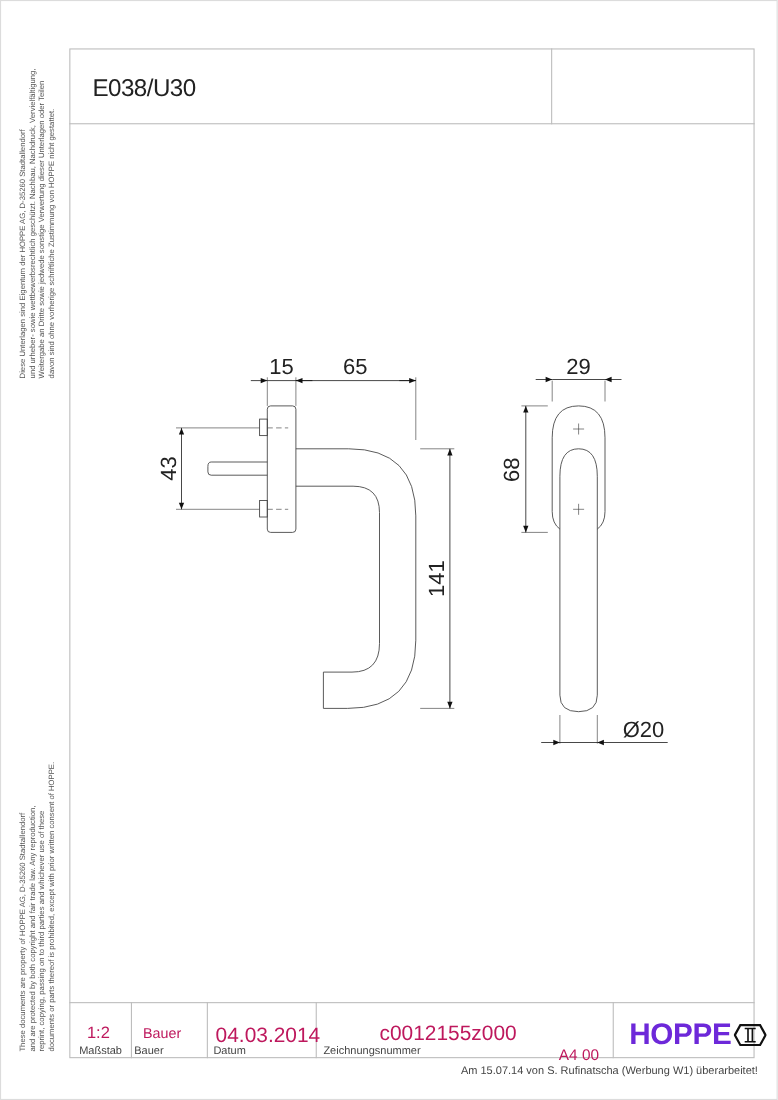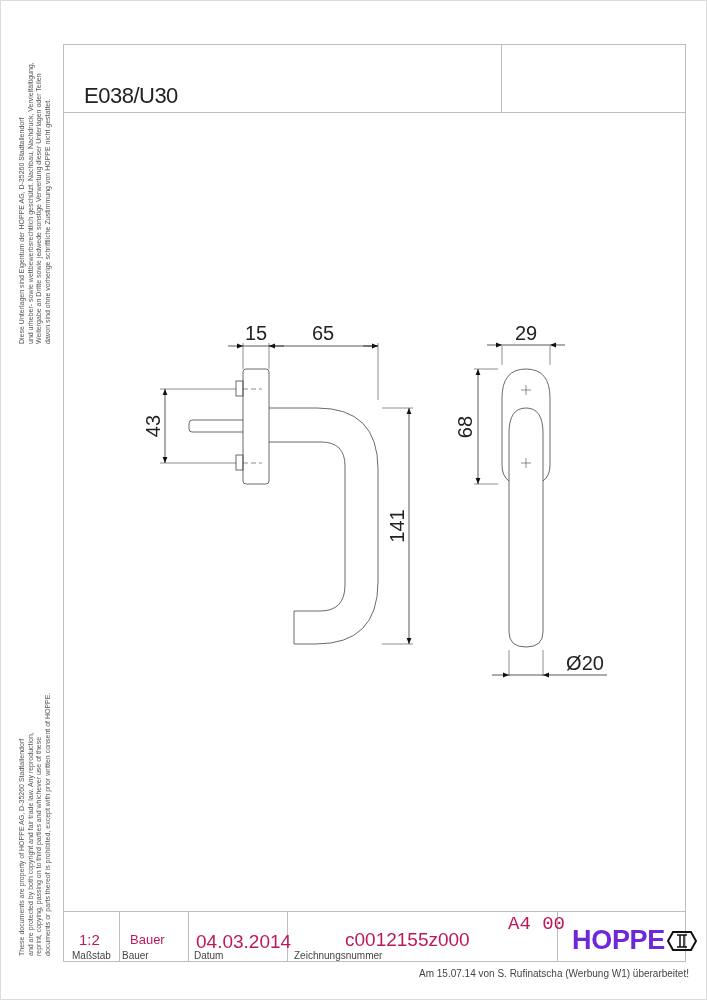--- a/index.html
+++ b/index.html
@@ -2,21 +2,21 @@
 <html><head>
 <meta charset="utf-8">
 <style>
   html, body { margin:0; padding:0; }
   body { width:707px; height:1000px; background:#ffffff; position:relative; overflow:hidden;
          font-family:"Liberation Sans", sans-serif; color:#2a2a2a; }
   .page-border { position:absolute; left:0; top:0; width:705px; height:998px; border:1px solid #dcdcdc; }
   .frame { position:absolute; left:63px; top:44px; width:623px; height:918px; border:1px solid #bdbdbd; box-sizing:border-box; }
   .title-row { position:absolute; left:63px; top:44px; width:623px; height:69px; border-bottom:1px solid #bdbdbd; box-sizing:border-box; }
   .title-divider { position:absolute; left:501px; top:44px; width:1px; height:69px; background:#bdbdbd; }
-  .title-text { position:absolute; left:84px; top:67px; font-size:22px; color:#222; letter-spacing:-0.5px;margin-top:16px; }
+  .title-text { position:absolute; left:84px; top:67px; font-size:22px; color:#222; letter-spacing:-0.5px; }
   .side-text { position:absolute; font-size:7px; color:#555; line-height:8.5px; white-space:nowrap;
                transform-origin:left top; transform:rotate(-90deg); }
   .side-top { left:18px; top:344px; }
   .side-bottom { left:18px; top:956px; }
   .tb { position:absolute; left:63px; top:911px; width:623px; height:51px; border-top:1px solid #bdbdbd; box-sizing:border-box; }
   .tb-cell { position:absolute; top:911px; height:51px; border-left:1px solid #bdbdbd; box-sizing:border-box; }
   .tb-label { position:absolute; font-size:10px; color:#444;margin-top:36px; }
   .tb-value { position:absolute; color:#be185d; }
   .footnote { position:absolute; right:18px; top:968px; font-size:10px; color:#444; }
   svg.drawing { position:absolute; left:0; top:0; }
@@ -132,21 +132,21 @@
 <div class="tb-cell" style="left:557px;width:0;"></div>
 
 <div class="tb-label" style="left:72px;top:914px;">Maßstab</div>
 <div class="tb-value" style="left:79px;top:931px;font-size:15px;">1:2</div>
 <div class="tb-label" style="left:122px;top:914px;">Bauer</div>
 <div class="tb-value" style="left:130px;top:932px;font-size:13px;">Bauer</div>
 <div class="tb-label" style="left:194px;top:914px;">Datum</div>
 <div class="tb-value" style="left:196px;top:931px;font-size:19px;">04.03.2014</div>
 <div class="tb-label" style="left:294px;top:914px;">Zeichnungsnummer</div>
 <div class="tb-value" style="left:345px;top:929px;font-size:19px;">c0012155z000</div>
-<div class="tb-value" style="left:508px;top:913px;font-size:19px;font-family:Liberation Mono, monospace;">A4 00</div>
+<div class="tb-value" style="left:508px;top:951px;font-size:14px;">A4 00</div>
 
 <div class="logo">
   <span>HOPPE</span><svg width="30" height="22" viewBox="0 0 30 22" style="vertical-align:-3px;margin-left:2px;">
     <path d="M6,2 L24,2 L29,11 L24,20 L6,20 L1,11 Z" fill="none" stroke="#111" stroke-width="2"></path>
     <path d="M10,5 L20,5 M10,17 L20,17 M13,5 L13,17 M17,5 L17,17" stroke="#111" stroke-width="1.5"></path>
   </svg>
 </div>
 
 <div class="footnote">Am 15.07.14 von S. Rufinatscha (Werbung W1) überarbeitet!</div>
 

